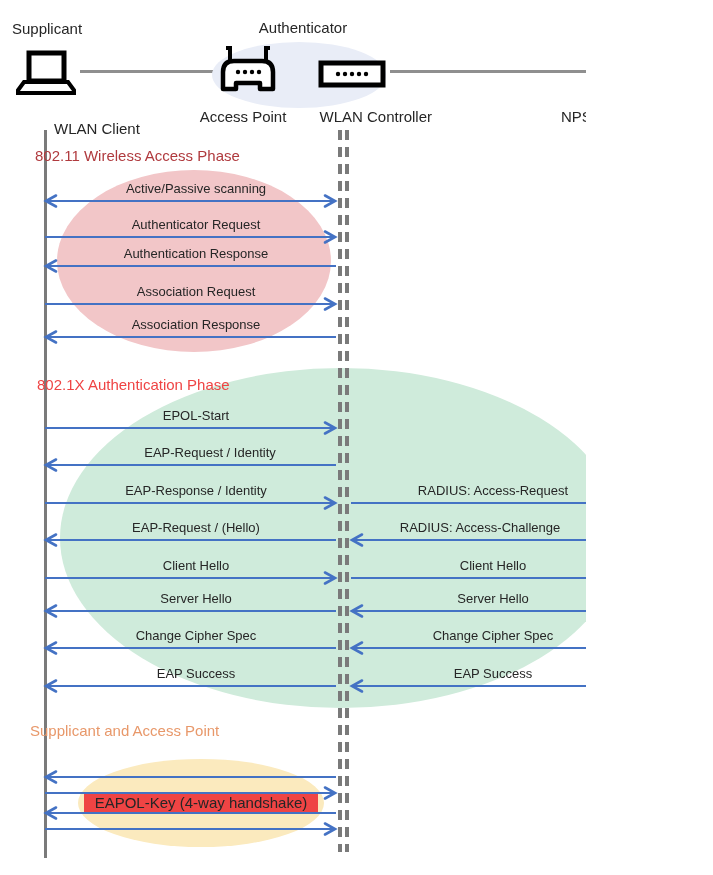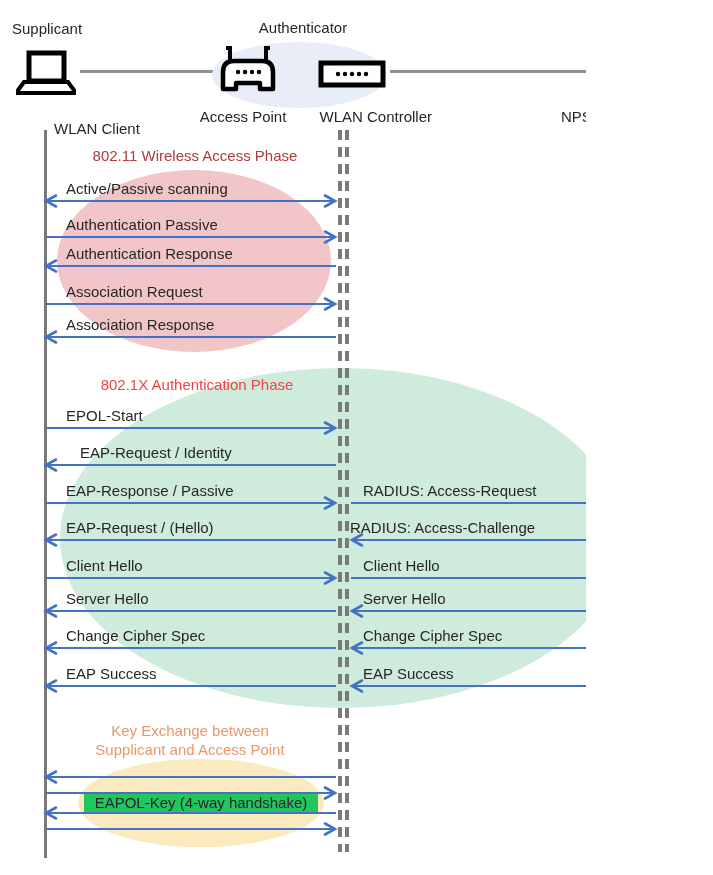--- a/index.html
+++ b/index.html
@@ -10,22 +10,22 @@
   .txt{position:absolute;font-size:15px;line-height:17px;white-space:nowrap;}
   .center{text-align:center;}
   .right{text-align:right;}
   .hline{position:absolute;height:3px;background:#8f8f8f;top:70px;}
   .lifeline{position:absolute;width:3px;background:#7a7a7a;top:130px;height:728px;z-index:2;}
   .dashline{
     position:absolute;width:4px;top:130px;height:722px;z-index:2;
     background:repeating-linear-gradient(to bottom,#7a7a7a 0 10px,transparent 10px 17px);
   }
   .ellipse{position:absolute;border-radius:50%;z-index:1;}
-  .phase-title{position:absolute;z-index:3;font-size:15px;line-height:19px;text-align:center;white-space:nowrap;}
-  .msg-label{position:absolute;z-index:3;font-size:15px;height:17px;line-height:17px;white-space:nowrap;}
+  .phase-title{position:absolute;z-index:3;font-size:15px;line-height:19px;white-space:nowrap;}
+  .msg-label{position:absolute;z-index:3;font-size:13px;height:17px;line-height:17px;text-align:center;white-space:nowrap;}
   .float-label{position:absolute;z-index:3;font-size:15px;text-align:center;white-space:nowrap;}
   #arrow-layer{position:absolute;left:0;top:0;z-index:4;pointer-events:none;}
   .icon{position:absolute;z-index:2;}
 </style>
 </head>
 <body>
 
 <div class="canvas">
 
   <div class="txt" style="left:12px;top:20px;">Supplicant</div>
@@ -76,48 +76,47 @@
   <div class="dashline" style="left:338px;"></div>
   <div class="dashline" style="left:345px;"></div>
   <div class="lifeline" style="left:636px;"></div>
 
   <div id="phase-layer">
       <div class="ellipse" style="left:57px;top:170px;width:274px;height:182px;background:#F2C6C8;"></div>
       <div class="phase-title" style="left:35px;top:146px;width:320px;color:#B03A3E;">
         <div>802.11 Wireless Access Phase</div>
       </div>
       <div class="msg-label" style="left:66px;top:180px;width:260px;">Active/Passive scanning</div>
-      <div class="msg-label" style="left:66px;top:216px;width:260px;">Authentication Passive</div>
+      <div class="msg-label" style="left:66px;top:216px;width:260px;">Authenticator Request</div>
       <div class="msg-label" style="left:66px;top:245px;width:260px;">Authentication Response</div>
       <div class="msg-label" style="left:66px;top:283px;width:260px;">Association Request</div>
       <div class="msg-label" style="left:66px;top:316px;width:260px;">Association Response</div>
       <div class="ellipse" style="left:60px;top:368px;width:562px;height:340px;background:#CFEBDB;"></div>
       <div class="phase-title" style="left:37px;top:375px;width:320px;color:#ef4444;">
         <div>802.1X Authentication Phase</div>
       </div>
       <div class="msg-label" style="left:66px;top:407px;width:260px;">EPOL-Start</div>
       <div class="msg-label" style="left:80px;top:444px;width:260px;">EAP-Request / Identity</div>
-      <div class="msg-label" style="left:66px;top:482px;width:260px;">EAP-Response / Passive</div>
+      <div class="msg-label" style="left:66px;top:482px;width:260px;">EAP-Response / Identity</div>
       <div class="msg-label" style="left:363px;top:482px;width:260px;">RADIUS: Access-Request</div>
       <div class="msg-label" style="left:66px;top:519px;width:260px;">EAP-Request / (Hello)</div>
       <div class="msg-label" style="left:350px;top:519px;width:260px;">RADIUS: Access-Challenge</div>
       <div class="msg-label" style="left:66px;top:557px;width:260px;">Client Hello</div>
       <div class="msg-label" style="left:363px;top:557px;width:260px;">Client Hello</div>
       <div class="msg-label" style="left:66px;top:590px;width:260px;">Server Hello</div>
       <div class="msg-label" style="left:363px;top:590px;width:260px;">Server Hello</div>
       <div class="msg-label" style="left:66px;top:627px;width:260px;">Change Cipher Spec</div>
       <div class="msg-label" style="left:363px;top:627px;width:260px;">Change Cipher Spec</div>
       <div class="msg-label" style="left:66px;top:665px;width:260px;">EAP Success</div>
       <div class="msg-label" style="left:363px;top:665px;width:260px;">EAP Success</div>
       <div class="ellipse" style="left:78px;top:759px;width:246px;height:88px;background:#FBEABE;"></div>
       <div class="phase-title" style="left:30px;top:721px;width:320px;color:#E8986A;">
-        <div>Key Exchange between</div>
         <div>Supplicant and Access Point</div>
       </div>
-      <div class="float-label" style="left:84px;top:794px;width:234px;height:18px;line-height:18px;background:#22c55e;">EAPOL-Key (4-way handshake)</div>
+      <div class="float-label" style="left:84px;top:794px;width:234px;height:18px;line-height:18px;background:#ef4444;">EAPOL-Key (4-way handshake)</div>
     </div>
   <svg id="arrow-layer" width="713" height="875">
       <g>
         <line x1="45" x2="336" y1="201" y2="201" stroke="#4472C4" stroke-width="2.2"></line>
         <polyline points="325,195.5 335,201 325,206.5" fill="none" stroke="#4472C4" stroke-width="2.6" stroke-linecap="round"></polyline>
         <polyline points="56,195.5 46,201 56,206.5" fill="none" stroke="#4472C4" stroke-width="2.6" stroke-linecap="round"></polyline>
       </g>
       <g>
         <line x1="45" x2="336" y1="237" y2="237" stroke="#4472C4" stroke-width="2.2"></line>
         <polyline points="325,231.5 335,237 325,242.5" fill="none" stroke="#4472C4" stroke-width="2.6" stroke-linecap="round"></polyline>

